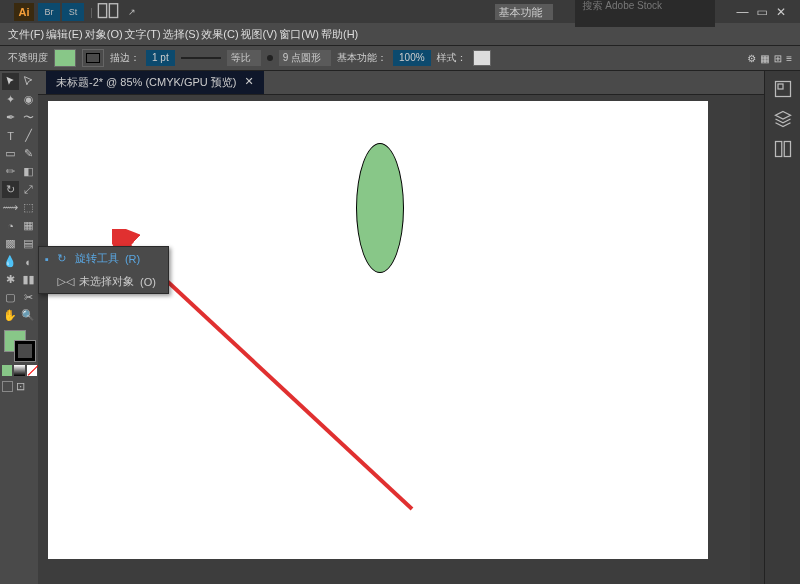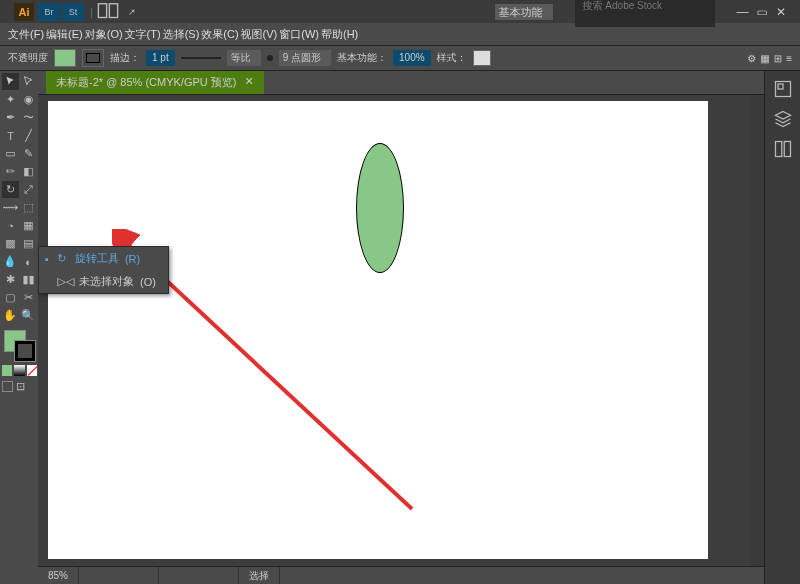--- a/index.html
+++ b/index.html
@@ -23,21 +23,21 @@
 .tool.active{background:#303030}
 .tool svg{width:13px;height:13px}
 .fillblock{grid-column:1/3;height:34px;position:relative;margin-top:3px}
 .fillbg{position:absolute;width:22px;height:22px;background:#88c788;border:1px solid #888;left:2px;top:2px}
 .strokebg{position:absolute;width:22px;height:22px;background:#000;border:1px solid #888;left:12px;top:12px}
 .strokebg::after{content:"";position:absolute;inset:3px;background:#4a4a4a}
 .minirow{grid-column:1/3;display:flex;gap:2px;padding:2px 0}
 .miniblock{width:11px;height:11px}
 .center{flex:1;background:#3d3d3d;display:flex;flex-direction:column}
 .tabbar{height:24px;background:#4a4a4a;display:flex;align-items:center;padding-left:8px;color:#ccc;border-bottom:1px solid #222}
-.tab{padding:4px 10px;background:#4d7c0f;display:flex;gap:8px}
+.tab{padding:4px 10px;background:#0f172a;display:flex;gap:8px}
 .canvas-wrap{flex:1;position:relative;background:#3d3d3d;overflow:hidden}
 .canvas{position:absolute;left:10px;top:6px;width:660px;height:458px;background:#fff}
 .ellipse{position:absolute;left:308px;top:42px;width:48px;height:130px;background:#88c788;border:1px solid #000;border-radius:50%}
 .arrow-svg{position:absolute;left:64px;top:128px;pointer-events:none}
 .flyout{position:absolute;left:38px;top:246px;background:#4a4a4a;border:1px solid #2a2a2a;box-shadow:2px 2px 4px rgba(0,0,0,.4);z-index:10}
 .flyitem{display:flex;align-items:center;gap:6px;padding:4px 12px 4px 6px;color:#ccc;font-size:11px}
 .flyitem.sel{color:#5aa6e0}
 .flyicon{width:14px;height:14px;display:flex;align-items:center;justify-content:center}
 .statusbar{height:18px;background:#4a4a4a;display:flex;align-items:center;color:#ccc;font-size:10px;border-top:1px solid #222}
 .statusbar .cell{padding:0 10px;border-right:1px solid #333;height:100%;display:flex;align-items:center}
@@ -177,27 +177,20 @@
           <defs>
               <marker id="ah" markerWidth="10" markerHeight="8" refX="2" refY="4" orient="auto">
                 <polygon points="0 0,10 4,0 8" fill="#e03030"></polygon>
               </marker>
             </defs>
           <line x1="300" y1="280" x2="12" y2="12" stroke="#e03030" stroke-width="4" marker-end="url(#ah)"></line>
         </svg>
       </div>
       <div class="scrollbar-v"></div>
     </div>
-    <div class="statusbar">
-      <div class="cell">85%</div>
-      <div class="cell" style="width:80px"></div>
-      <div class="cell" style="width:80px"></div>
-      <div class="cell">选择</div>
-      <div class="cell" style="flex:1;border:none"></div>
-    </div>
   </div>
 
   <div class="rpanel">
     <div class="pi">
         <svg viewBox="0 0 16 16" fill="none" stroke="#bbb">
           <rect x="2" y="2" width="12" height="12"></rect>
           <rect x="4" y="4" width="4" height="4"></rect>
         </svg>
       </div>
     <div class="pi">

